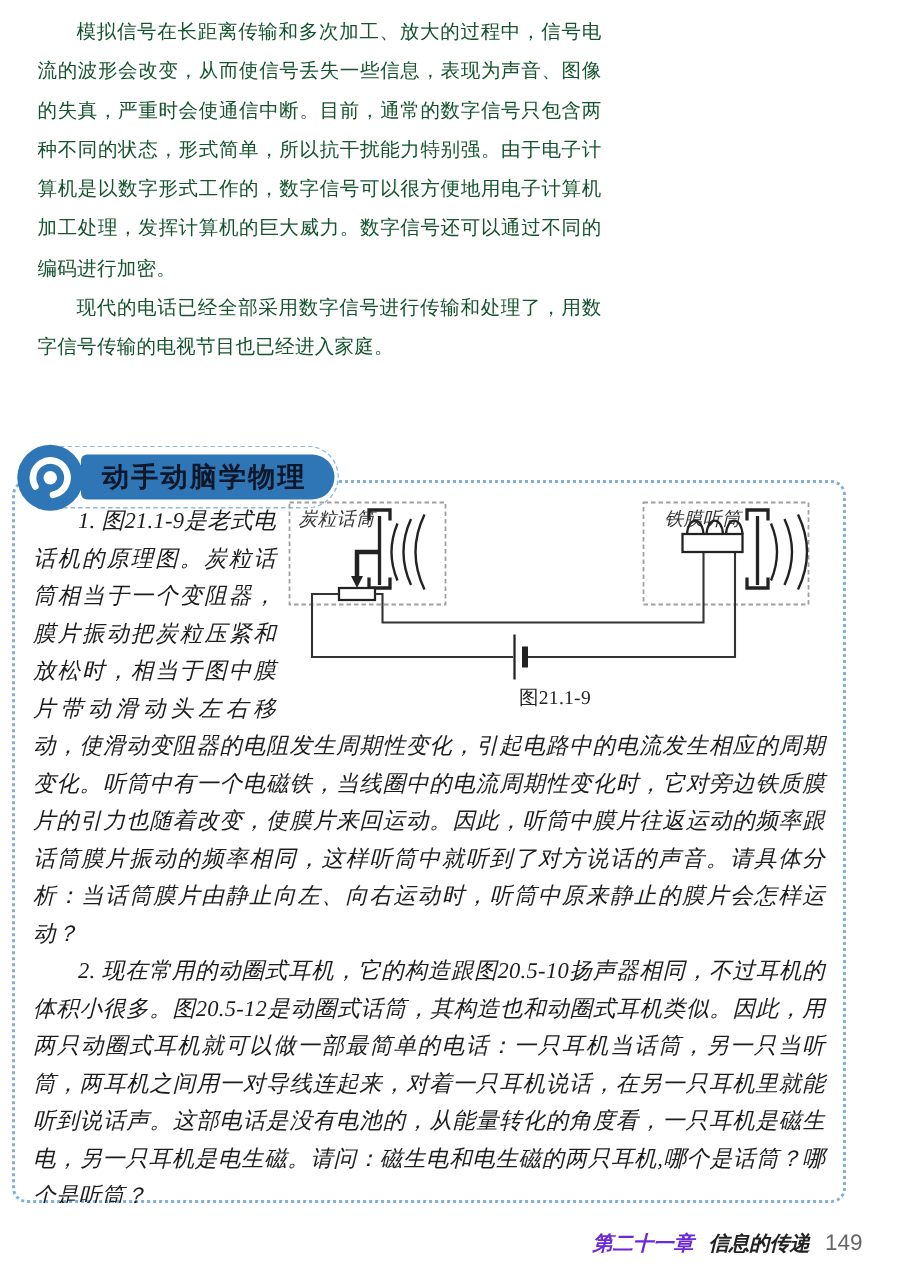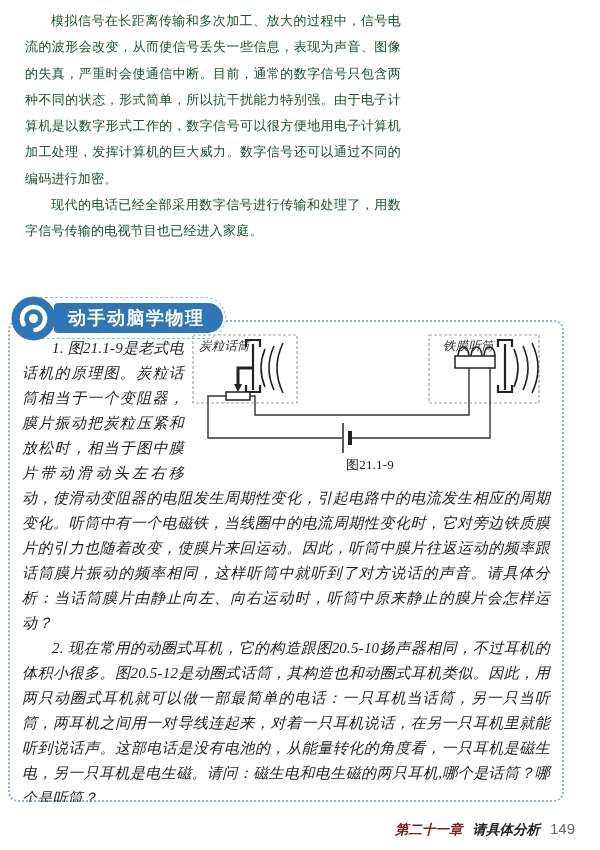--- a/index.html
+++ b/index.html
@@ -20,21 +20,21 @@
     border:2px dotted #7fb0d8; border-radius:10px;
   }
   .badge-outline {
     position:absolute; left:6px; top:1px; width:212px; height:42px;
     border:1px dashed #8fb9de; border-radius:21px; background:#ffffff;
   }
   .badge-circle { position:absolute; left:2px; top:-1px; width:47px; height:47px; }
   .badge-pill {
     position:absolute; left:46px; top:7px; height:30px;
     background:#2e76b5; border-radius:4px 15px 15px 4px;
-    color:#ffffff; font-family:"Liberation Sans","DejaVu Sans",sans-serif;
+    color:#0f172a; font-family:"Liberation Sans","DejaVu Sans",sans-serif;
     font-weight:bold; font-size:18px; line-height:30px; letter-spacing:1.5px;
     padding:0 18px 0 14px;
   }
 
   .activity-content {
     position:absolute; left:0; top:24px; right:0; bottom:0;
     padding:16px 14px 0 14px; overflow:hidden;
   }
   .activity-content p.q {
     font-size:15px; line-height:25px; text-align:justify; text-indent:2em;
@@ -45,21 +45,21 @@
   .figwrap { float:right; width:358px; margin:-4px 0 2px 8px; font-style:normal; }
   .figwrap svg { display:block; }
   .fig-label { font-size:12.5px; font-style:italic; fill:#333; }
   .fig-caption { font-size:13px; fill:#222; }
 
   
   .footer {
     position:absolute; right:25px; top:820px;
     display:flex; align-items:baseline; gap:10px;
   }
-  .footer .chap { font-style:italic; font-weight:600; font-size:13.5px; color:#7f1d1d; }
+  .footer .chap { font-style:italic; font-weight:600; font-size:13.5px; color:#6d28d9; }
   .footer .sect { font-style:italic; font-weight:600; font-size:13.5px; color:#222; }
   .footer .pnum { font-family:"Liberation Sans","DejaVu Sans",sans-serif; font-size:15px; color:#666;text-align:center; }
 </style>
 </head>
 <body>
 
 <div class="page">
 
   <div class="intro">
     <p>模拟信号在长距离传输和多次加工、放大的过程中，信号电流的波形会改变，从而使信号丢失一些信息，表现为声音、图像的失真，严重时会使通信中断。目前，通常的数字信号只包含两种不同的状态，形式简单，所以抗干扰能力特别强。由于电子计算机是以数字形式工作的，数字信号可以很方便地用电子计算机加工处理，发挥计算机的巨大威力。数字信号还可以通过不同的编码进行加密。</p>
@@ -136,17 +136,17 @@
           </svg>
         </span><span>1. 图21.1-9是老式电话机的原理图。炭粒话筒相当于一个变阻器，膜片振动把炭粒压紧和放松时，相当于图中膜片带动滑动头左右移动，使滑动变阻器的电阻发生周期性变化，引起电路中的电流发生相应的周期变化。听筒中有一个电磁铁，当线圈中的电流周期性变化时，它对旁边铁质膜片的引力也随着改变，使膜片来回运动。因此，听筒中膜片往返运动的频率跟话筒膜片振动的频率相同，这样听筒中就听到了对方说话的声音。请具体分析：当话筒膜片由静止向左、向右运动时，听筒中原来静止的膜片会怎样运动？</span>
       </p>
       <p class="q">2. 现在常用的动圈式耳机，它的构造跟图20.5-10扬声器相同，不过耳机的体积小很多。图20.5-12是动圈式话筒，其构造也和动圈式耳机类似。因此，用两只动圈式耳机就可以做一部最简单的电话：一只耳机当话筒，另一只当听筒，两耳机之间用一对导线连起来，对着一只耳机说话，在另一只耳机里就能听到说话声。这部电话是没有电池的，从能量转化的角度看，一只耳机是磁生电，另一只耳机是电生磁。请问：磁生电和电生磁的两只耳机,哪个是话筒？哪个是听筒？</p>
 
     </div>
   </div>
 
   <div class="footer">
     <span class="chap">第二十一章</span>
-    <span class="sect">请具体分析</span>
+    <span class="sect">信息的传递</span>
     <span class="pnum">149</span>
   </div>
 
 </div>
 
 </body></html>

